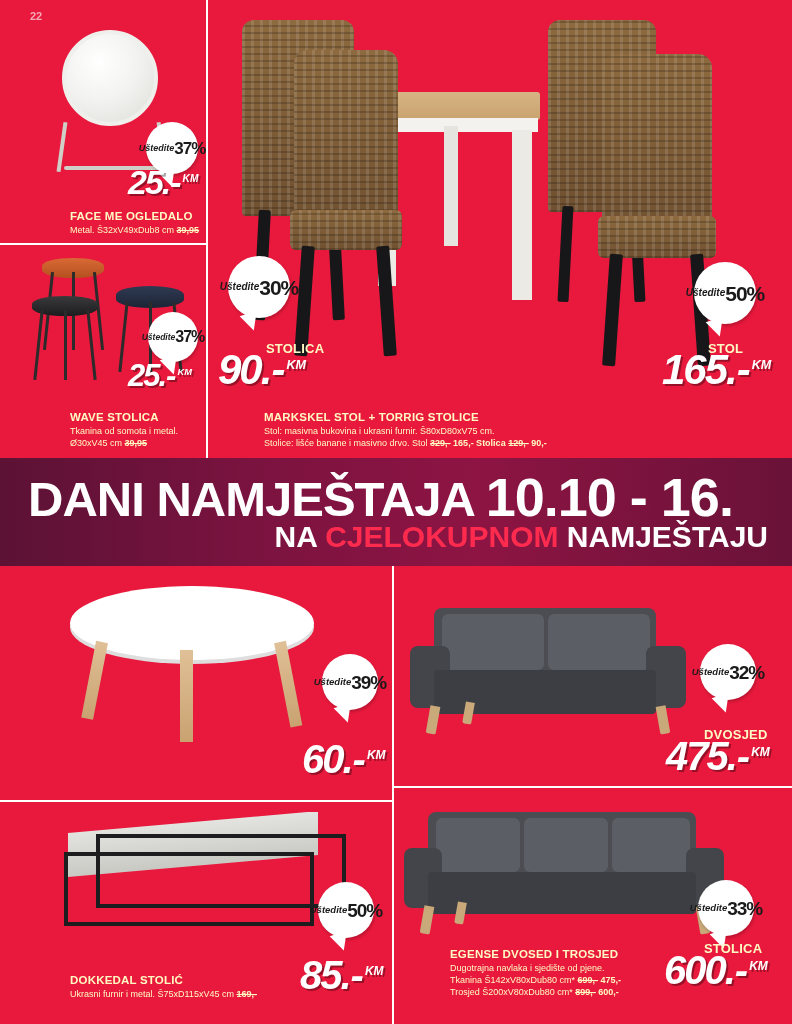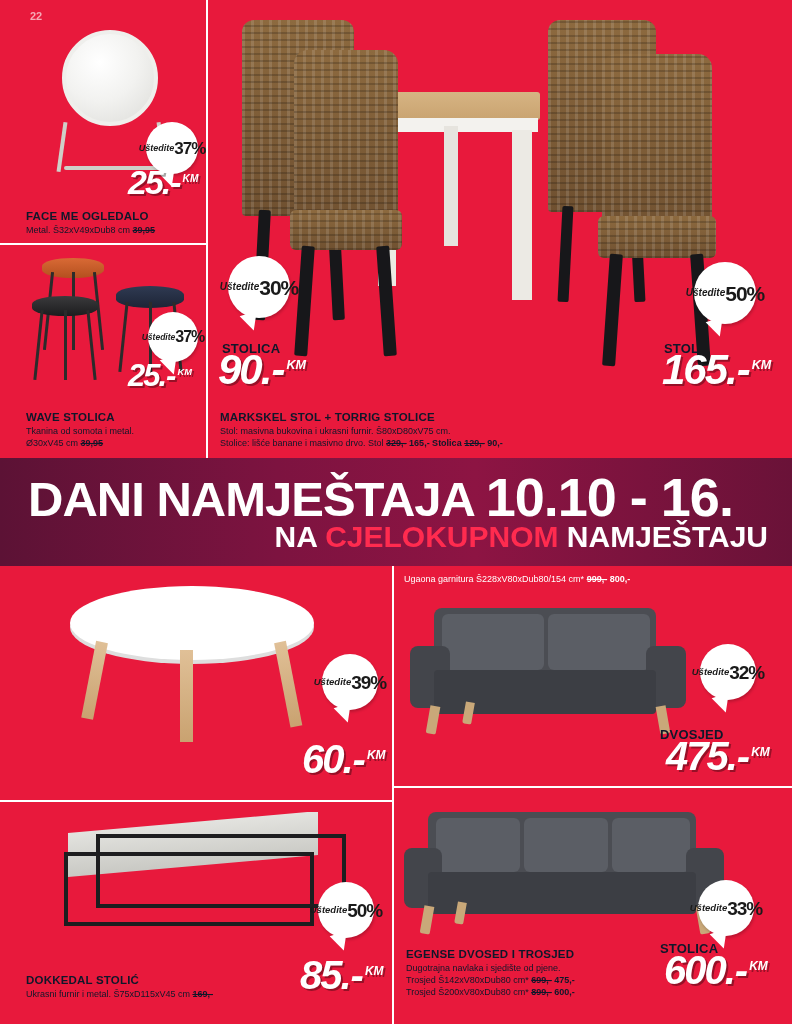--- a/index.html
+++ b/index.html
@@ -29,21 +29,21 @@
     background: #ffffff;
     width: 2px;
   }
   .divider-h {
     position: absolute;
     background: #ffffff;
     height: 2px;
   }
 
   
-  .caption { position: absolute; color: #0f172a; }
+  .caption { position: absolute; color: #fef9c3; margin-left: 44px; }
   .cap-title {
     font-size: 11.5px;
     font-weight: bold;
     letter-spacing: .2px;
     margin-bottom: 2px;
   }
   .cap-desc {
     font-size: 9px;
     line-height: 1.35;
     font-weight: normal;
@@ -389,23 +389,20 @@
     <span class="num">85</span><span class="dot">.-</span><span class="km">KM</span>
   </div>
 
   <div class="caption" style="left:26px; top:974px; width:330px;">
     <div class="cap-title">DOKKEDAL STOLIĆ</div>
     <div class="cap-desc">
       <span>Ukrasni furnir i metal. Š75xD115xV45 cm </span><span class="strike">169,-</span>
     </div>
   </div>
 
-  <div class="note-top" style="left:404px; top:574px; width:380px;">
-    <span>Ugaona garnitura Š228xV80xDub80/154 cm* </span><span class="strike">999,-</span><span class="bold"> 800,-</span>
-  </div>
 
   <div class="sofa" style="left:406px; top:602px; width:290px; height:160px;">
     <div class="sofa-back" style="left:28px; top:6px; width:222px; height:66px;"></div>
     <div class="sofa-cush" style="left:36px; top:12px; width:102px; height:56px;"></div>
     <div class="sofa-cush" style="left:142px; top:12px; width:102px; height:56px;"></div>
     <div class="sofa-arm" style="left:4px; top:44px; width:40px; height:62px;"></div>
     <div class="sofa-arm" style="left:240px; top:44px; width:40px; height:62px;"></div>
     <div class="sofa-base" style="left:28px; top:68px; width:222px; height:44px;"></div>
     <div class="sofa-leg" style="left:22px; top:104px; width:10px; height:28px; transform:rotate(10deg);"></div>
     <div class="sofa-leg" style="left:252px; top:104px; width:10px; height:28px; transform:rotate(-10deg);"></div>
@@ -446,18 +443,18 @@
     <div class="cap-title" style="font-size:13px;">STOLICA</div>
   </div>
   <div class="price" style="left:664px; top:953px; font-size:40px;">
     <span class="num">600</span><span class="dot">.-</span><span class="km">KM</span>
   </div>
 
   <div class="caption" style="left:406px; top:948px; width:270px;">
     <div class="cap-title">EGENSE DVOSED I TROSJED</div>
     <div class="cap-desc">
       <span>Dugotrajna navlaka i sjedište od pjene.</span><br>
-      <span>Trosjed Š142xV80xDub80 cm* </span><span class="strike">699,-</span><span class="bold"> 475,-</span><br>
+      <span>Tkanina Š142xV80xDub80 cm* </span><span class="strike">699,-</span><span class="bold"> 475,-</span><br>
       <span>Trosjed Š200xV80xDub80 cm* </span><span class="strike">899,-</span><span class="bold"> 600,-</span>
     </div>
   </div>
 
 </div>
 
 </body></html>

